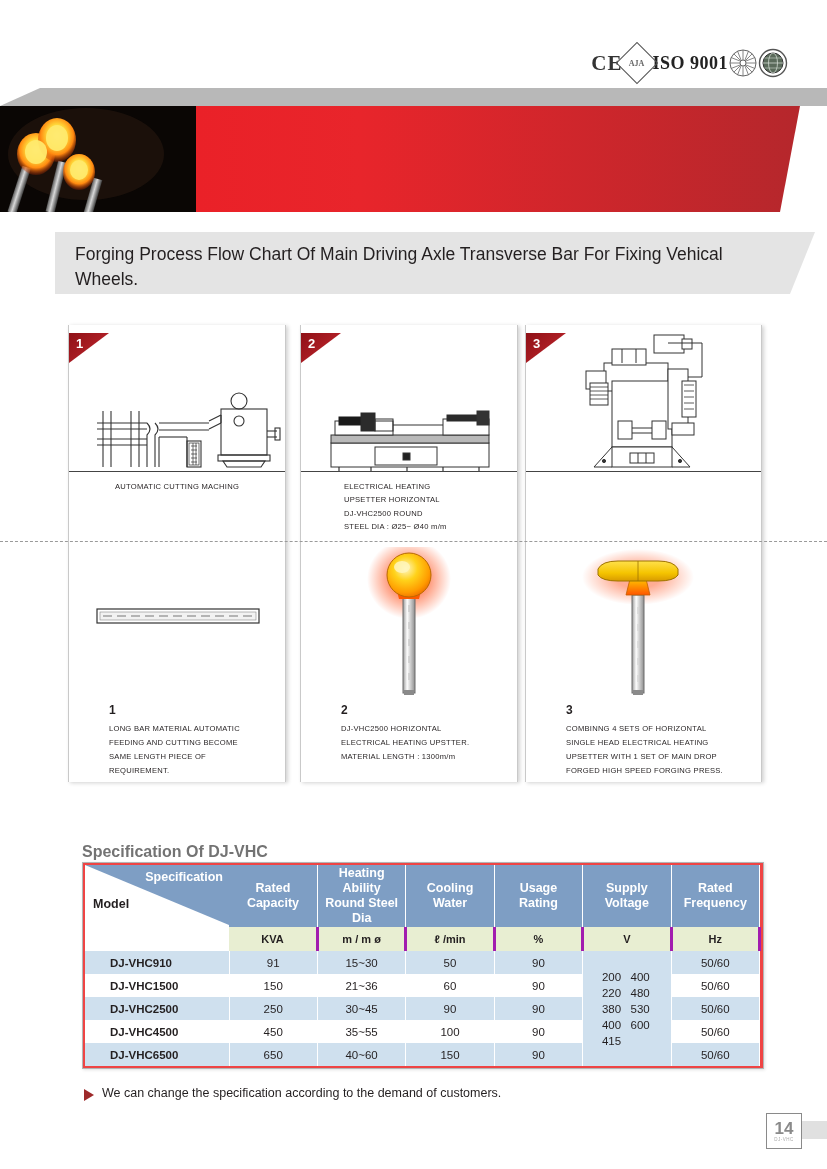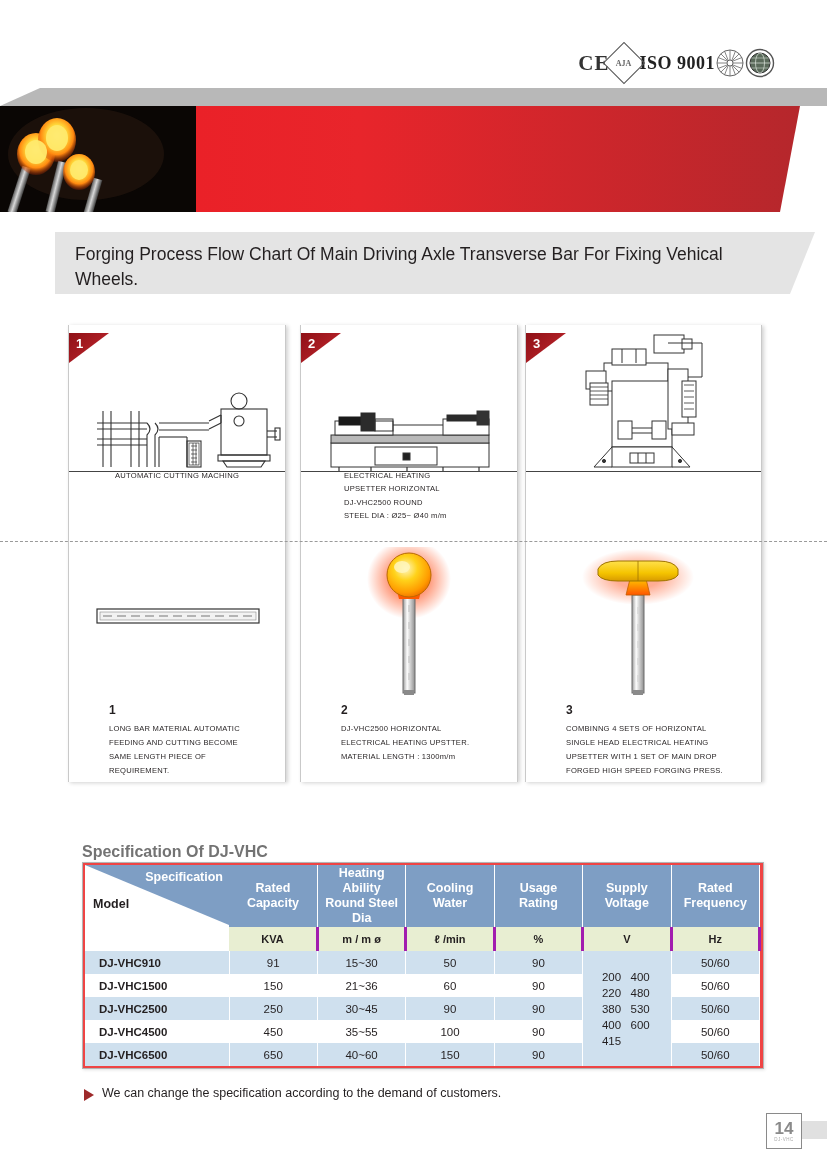--- a/index.html
+++ b/index.html
@@ -3,21 +3,21 @@
 <meta charset="utf-8">
 <style>
   html,body{margin:0;padding:0;}
   body{
     width:827px;height:1169px;background:#ffffff;
     font-family:"Liberation Sans", sans-serif;
     color:#231f20;position:relative;overflow:hidden;
   }
   
   .cert-bar{position:absolute;left:0;top:0;width:827px;height:88px;}
-  .cert-row{position:absolute;right:52px;top:48px;display:flex;align-items:center;}
+  .cert-row{position:absolute;right:39px;top:48px;display:flex;align-items:center;}
   .ce-mark{font-family:"Liberation Serif",serif;font-weight:bold;font-size:21px;letter-spacing:1px;color:#333;}
   .diamond{width:28px;height:28px;border:1.4px solid #555;transform:rotate(45deg);
            display:flex;align-items:center;justify-content:center;}
   .diamond span{transform:rotate(-45deg);font-size:8px;font-family:"Liberation Serif",serif;color:#666;font-weight:bold;}
   .iso-text{font-family:"Liberation Serif",serif;font-weight:bold;font-size:18px;color:#222;letter-spacing:.5px;}
   .sunburst,.globe{width:30px;height:30px;}
   
   .banner{position:absolute;left:0;top:88px;width:827px;height:136px;}
   .gray-strip{position:absolute;left:0;top:0;width:827px;height:18px;background:#b8b8b8;
      clip-path:polygon(40px 0,827px 0,827px 18px,0 18px);}
@@ -36,21 +36,21 @@
   .panel{position:absolute;top:0;width:216px;height:457px;background:#fff;
      border-left:1px solid #c9c9c9;border-right:1px solid #c9c9c9;
      box-shadow:2px 1px 4px rgba(0,0,0,.18);}
   .p1{left:0;}.p2{left:232px;}.p3{left:457px;width:235px;}
   .flag{position:absolute;left:0;top:8px;width:40px;height:30px;
      background:linear-gradient(135deg,#8e1016 0%,#b01f26 60%,#8e1016 100%);
      clip-path:polygon(0 0,40px 0,0 30px);}
   .flag span{position:absolute;left:7px;top:3px;color:#fff;font-weight:bold;font-size:13px;}
   .mach-area{position:absolute;left:0;top:0;width:100%;height:146px;}
   .hr-solid{position:absolute;left:0;top:146px;width:100%;height:1px;background:#444;}
-  .cap-top{position:absolute;left:0;top:144px;width:100%;font-size:7.6px;line-height:13.4px;
+  .cap-top{position:absolute;left:0;top:155px;width:100%;font-size:7.6px;line-height:13.4px;
      color:#231f20;letter-spacing:.25px;}
   .cap-top.center{text-align:center;}
   .cap-top.left{padding-left:43px;}
   .cap-top.left3{padding-left:38px;}
   .prod-area{position:absolute;left:0;top:222px;width:100%;height:155px;}
   .cap-bot{position:absolute;top:378px;left:40px;width:180px;}
   .cap-bot .num{font-size:12px;font-weight:bold;color:#231f20;margin-bottom:5px;}
   .cap-bot .lines{font-size:7.6px;line-height:14px;color:#231f20;letter-spacing:.25px;}
   .dash-line{position:absolute;left:0;top:541px;width:827px;height:0;border-top:1.4px dashed #9a9a9a;}
   
@@ -63,21 +63,21 @@
      height:38px;border-right:1px solid #fff;}
   .th-unit{background:#e8eed2;height:22px;font-size:11px;border-right:3px solid #a21caf;}
   .corner{background:#fff;position:relative;padding:0;width:144px;}
   .corner .tri{position:absolute;left:0;top:0;width:144px;height:60px;background:#7e9ec4;
      clip-path:polygon(144px 0,144px 60px,0 0);}
   .corner .spec-lbl{position:absolute;right:6px;top:5px;color:#fff;font-weight:bold;font-size:12.5px;}
   .corner .model-lbl{position:absolute;left:8px;top:32px;color:#231f20;font-weight:bold;font-size:12.5px;}
   tbody td{height:21px;border-right:1px solid #fff;}
   tbody tr.odd td{background:#cfe0ee;}
   tbody tr.even td{background:#ffffff;}
-  td.model{font-weight:bold;text-align:left;padding-left:14px;}
+  td.model{font-weight:bold;text-align:left;padding-left:25px;}
   td.volt{background:#cfe0ee !important;vertical-align:middle;padding:0;}
   .volt-grid{display:grid;grid-template-columns:1fr 1fr;row-gap:4px;
      font-size:11.5px;padding:4px 16px 4px 14px;}
   .volt-grid div{text-align:center;}
   
   .notes{position:absolute;left:84px;top:1086px;width:660px;}
   .note{display:flex;align-items:flex-start;gap:8px;margin-bottom:8px;}
   .tri-bullet{width:0;height:0;border-left:10px solid #9e2a2b;border-top:6px solid transparent;
      border-bottom:6px solid transparent;margin-top:3px;flex:none;}
   .note span{font-size:12.5px;color:#231f20;}

